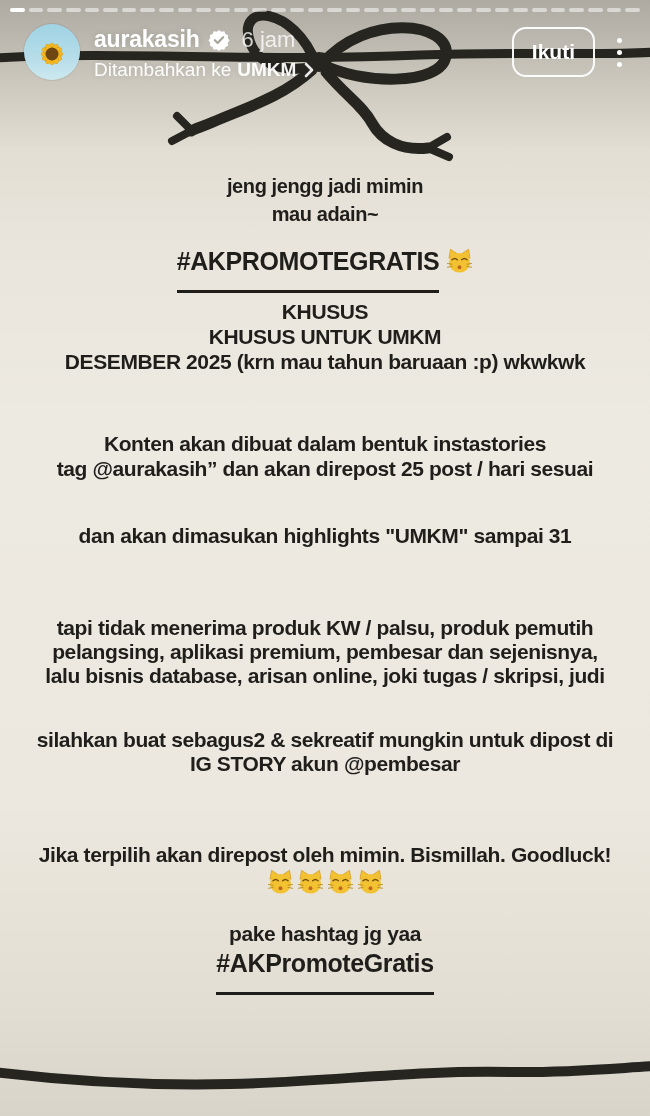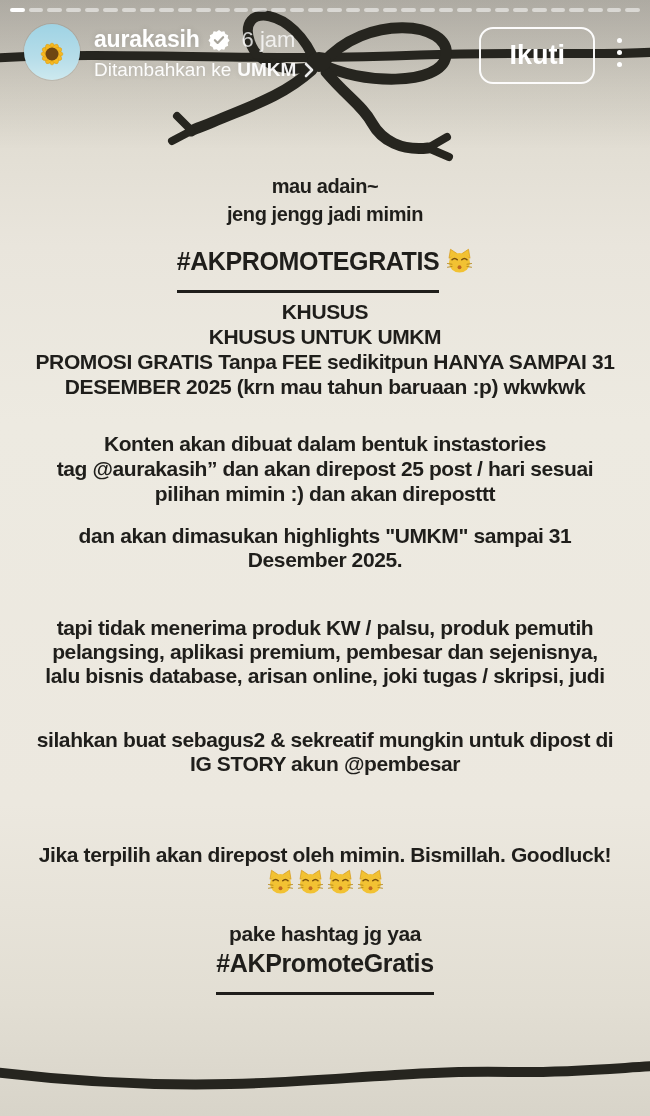--- a/index.html
+++ b/index.html
@@ -64,22 +64,22 @@
     text-shadow: 0 0 6px rgba(0,0,0,0.12);
   }
   .header-line2 .bold-target { font-weight: 800; }
   .follow-button {
     flex: 0 0 auto;
     margin-top: 3px;
     border: 2px solid rgba(255,255,255,0.95);
     border-radius: 14px;
     background: transparent;
     color: #fff; font-family: inherit;
-    font-size: 27px; font-weight: 600;
-    padding: 11px 28px;
+    font-size: 21px; font-weight: 600;
+    padding: 11px 18px;
     cursor: pointer;
   }
   .more-button {
     flex: 0 0 auto; background: transparent; border: none; cursor: pointer;
     margin-left: 18px; margin-top: 10px; padding: 4px;
     display: flex; flex-direction: column; gap: 7px; align-items: center;
   }
   .more-button i {
     width: 5px; height: 5px; border-radius: 50%; background: #fff; display: block;
   }
@@ -216,54 +216,51 @@
     </div>
     <button class="follow-button">Ikuti</button>
     <button class="more-button" aria-label="more">
       <i></i>
         <i></i>
         <i></i>
     </button>
   </div>
 
   <div class="txt intro">
+    <div>jeng jengg jadi mimin</div>
     <div>mau adain~</div>
-    <div>jeng jengg jadi mimin</div>
   </div>
 
   <div class="txt hashtag-top">
     <span class="underlined">#AKPROMOTEGRATIS</span><span class="emoji-inline cat-slot">
   <svg width="27" height="27" viewBox="0 0 36 36">
     <path d="M4,15 L6,3 L15,9 Z" fill="#f2c233" stroke="#d79c1c" stroke-width="1"></path>
     <path d="M32,15 L30,3 L21,9 Z" fill="#f2c233" stroke="#d79c1c" stroke-width="1"></path>
     <ellipse cx="18" cy="21" rx="14" ry="13" fill="#f2c233"></ellipse>
     <path d="M8,17 q3.5,-3.5 7,0" fill="none" stroke="#78500e" stroke-width="2" stroke-linecap="round"></path>
     <path d="M21,17 q3.5,-3.5 7,0" fill="none" stroke="#78500e" stroke-width="2" stroke-linecap="round"></path>
     <circle cx="18" cy="27" r="2.6" fill="#c0681f"></circle>
     <path d="M2,22 l6,1 M2,27 l6,-1 M34,22 l-6,1 M34,27 l-6,-1" stroke="#b58818" stroke-width="1.2" stroke-linecap="round"></path>
   </svg>
 </span>
   </div>
 
   <div class="txt promo">
     <div>KHUSUS</div>
     <div>KHUSUS UNTUK UMKM</div>
-    <div>PROMOSI GRATIS Tanpa FEE sedikitpun HANYA SAMPAI 31</div>
     <div>DESEMBER 2025 (krn mau tahun baruaan :p) wkwkwk</div>
   </div>
 
   <div class="txt konten">
     <div>Konten akan dibuat dalam bentuk instastories</div>
     <div>tag @aurakasih” dan akan direpost 25 post / hari sesuai</div>
-    <div>pilihan mimin :) dan akan direposttt</div>
   </div>
 
   <div class="txt highlights">
     <div>dan akan dimasukan highlights "UMKM" sampai 31</div>
-    <div>Desember 2025.</div>
   </div>
 
   <div class="txt exclusions">
     <div>tapi tidak menerima produk KW / palsu, produk pemutih</div>
     <div>pelangsing, aplikasi premium, pembesar dan sejenisnya,</div>
     <div>lalu bisnis database, arisan online, joki tugas / skripsi, judi</div>
   </div>
 
   <div class="txt cta">
     <div>silahkan buat sebagus2 &amp; sekreatif mungkin untuk dipost di</div>

